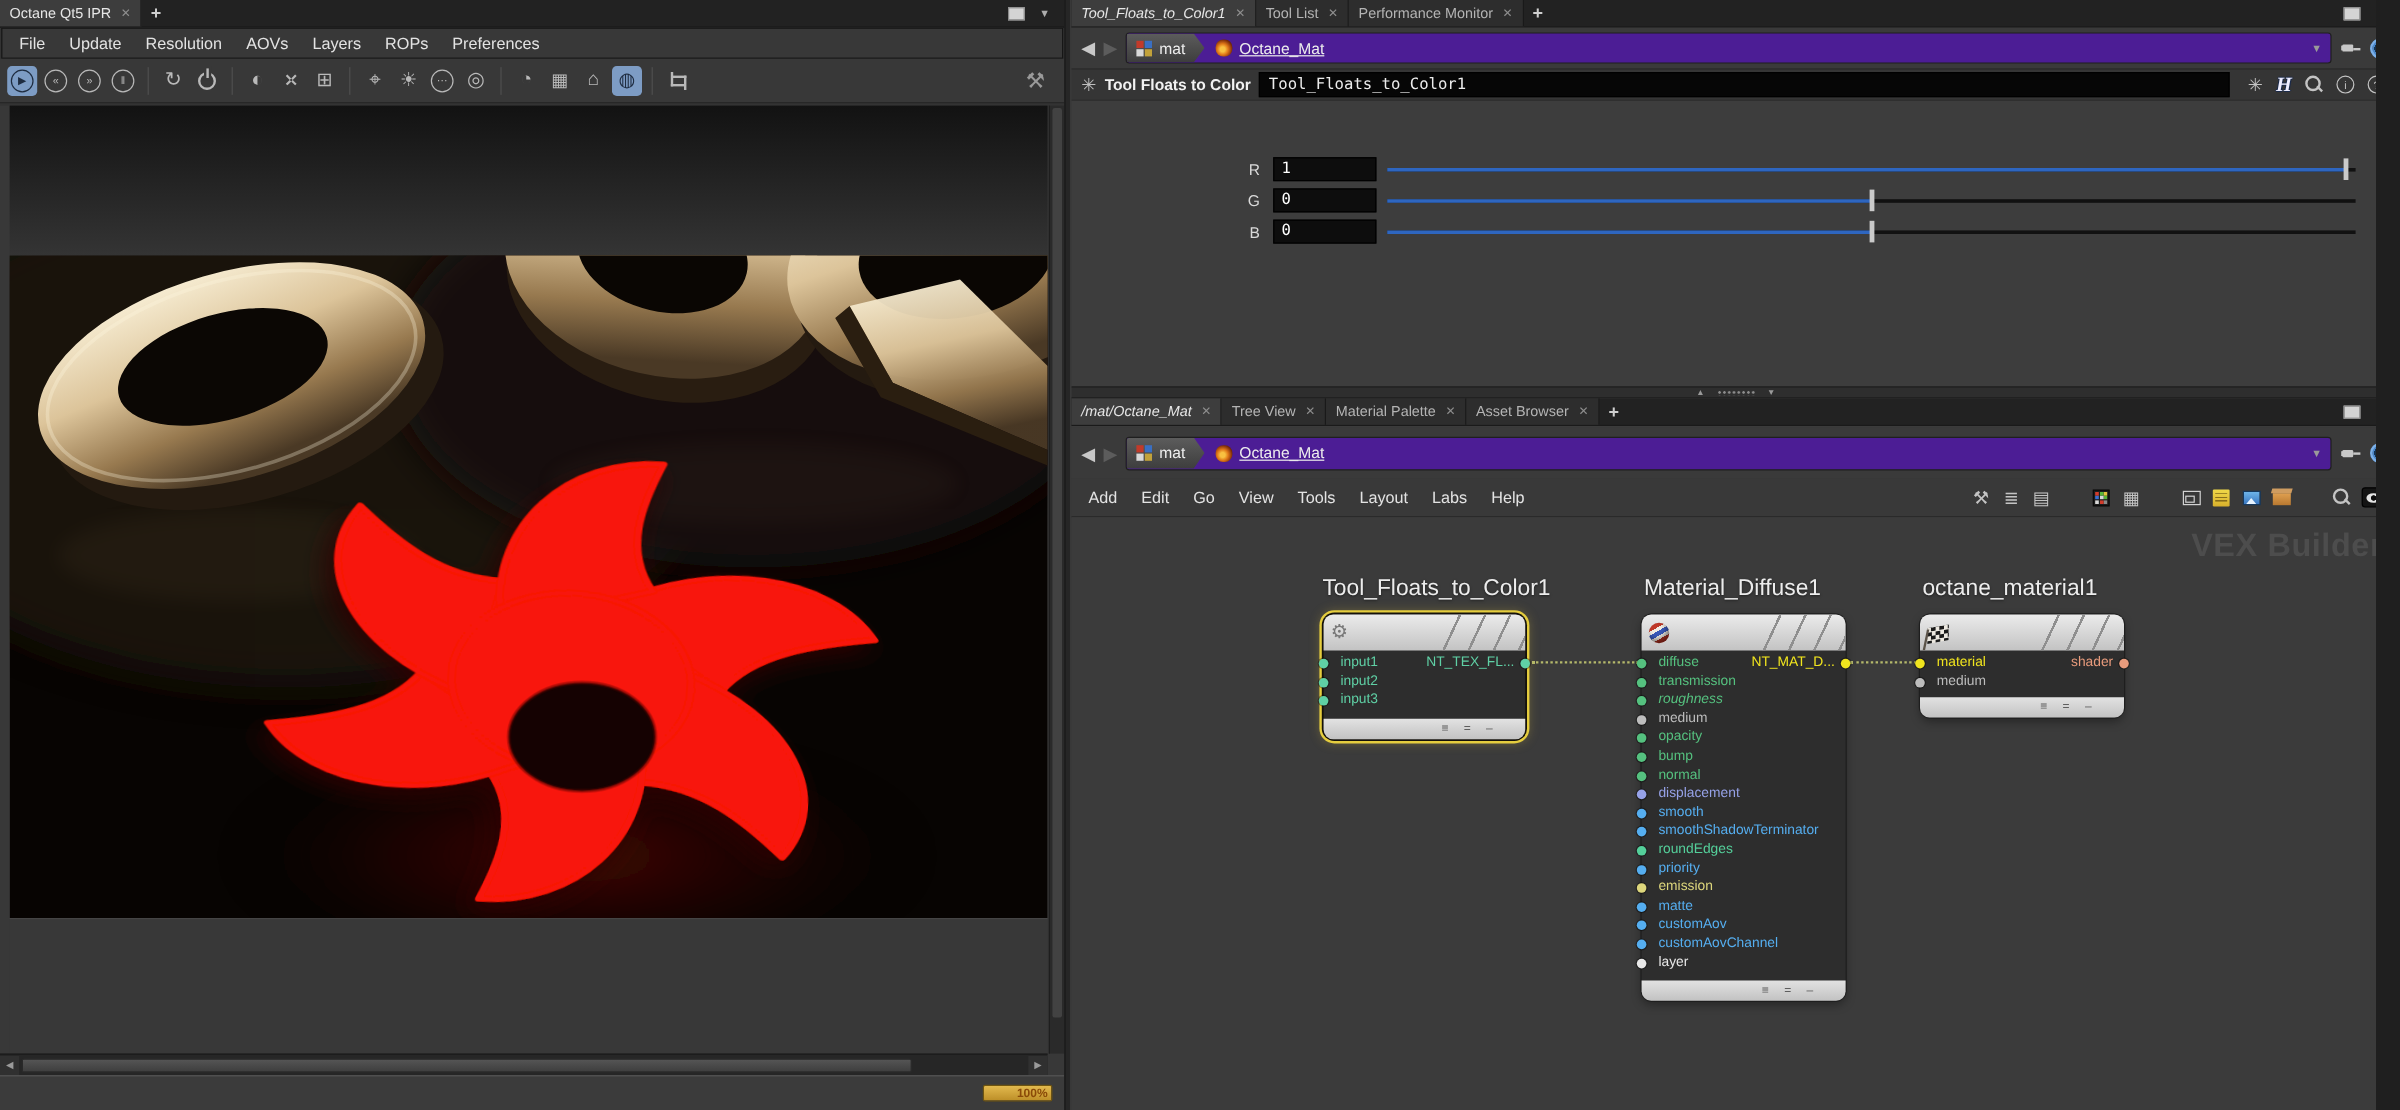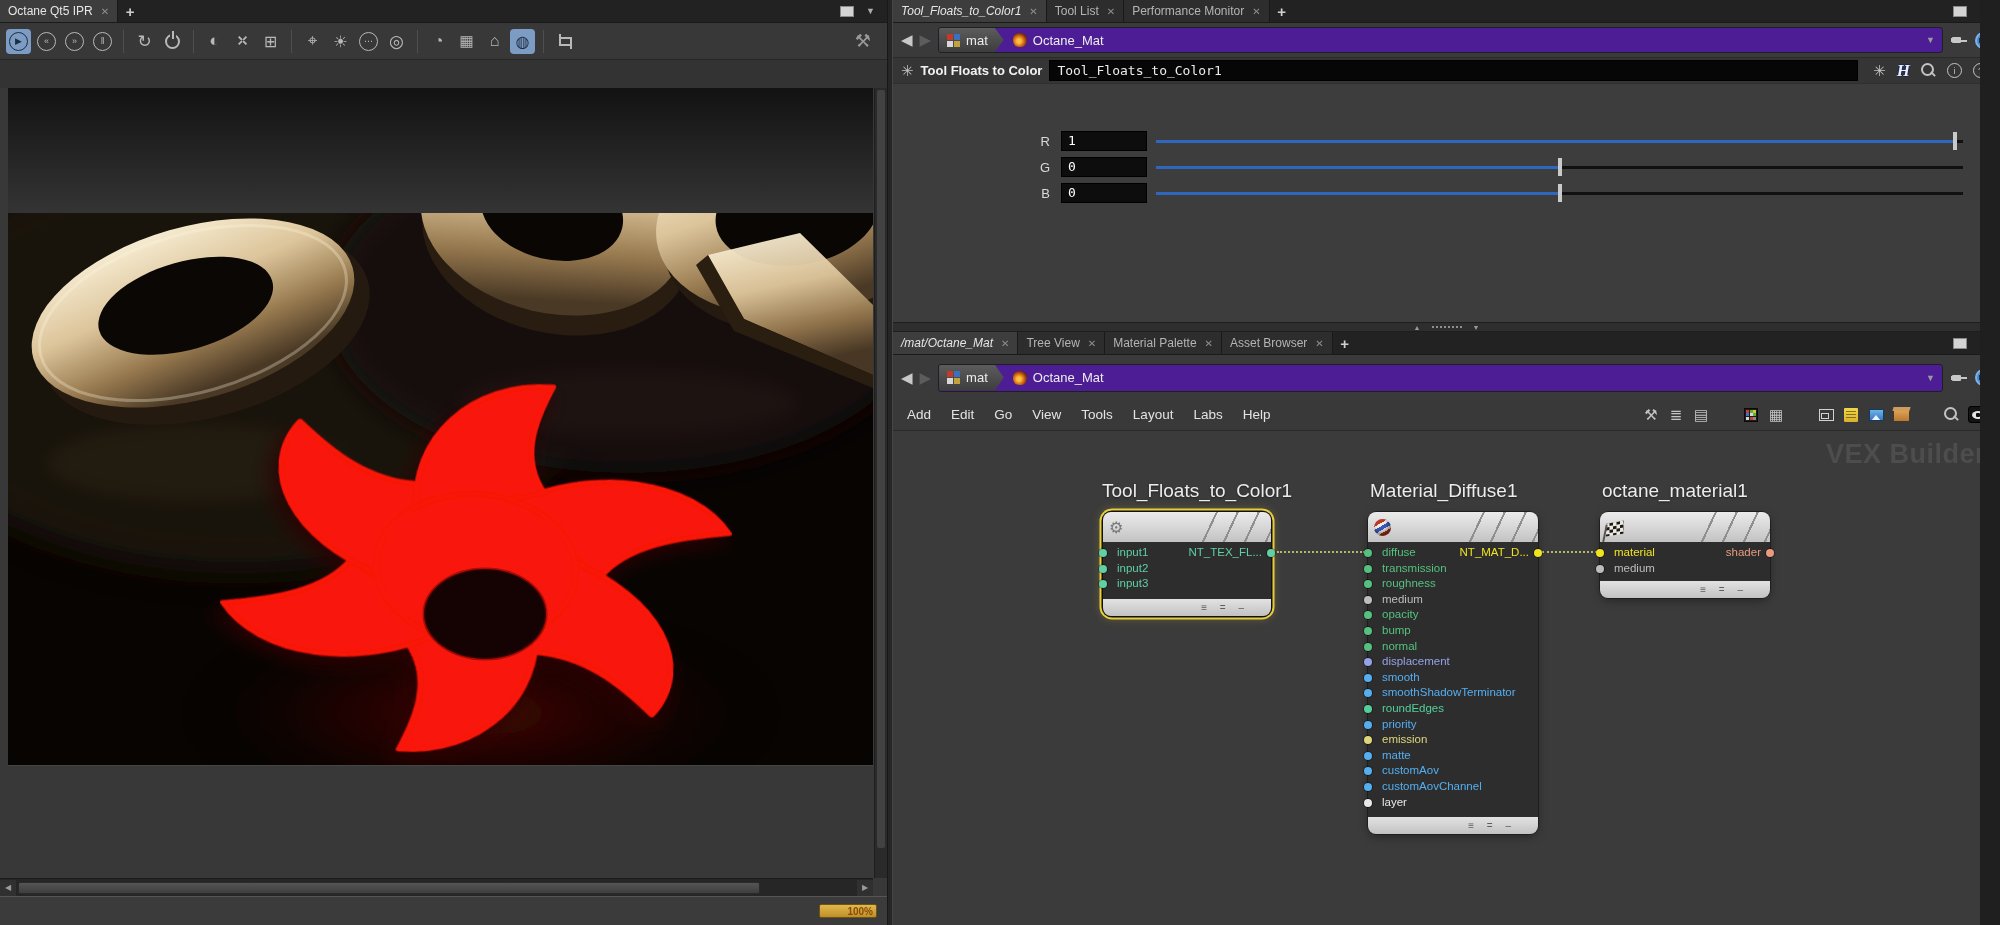--- a/index.html
+++ b/index.html
@@ -55,21 +55,21 @@
 
   
   #vdiv{position:absolute;left:887px;top:0;width:6px;height:925px;background:#262626;border-left:1px solid #181818;border-right:1px solid #454545;}
 
   
   .navbar{display:flex;align-items:center;background:#3a3a3a;padding:0 8px;gap:7px;}
   .nav-arrow{font-size:15px;color:#c8c8c8;}
   .nav-arrow.dis{color:#5c5c5c;}
   .pathfield{flex:1;height:26px;background:#4c1d95;border:1px solid #1f1f1f;border-radius:3px;display:flex;align-items:center;position:relative;overflow:hidden;}
   .chip{height:100%;display:flex;align-items:center;gap:6px;padding:0 16px 0 8px;background:linear-gradient(#5c5c5c,#3d3d3d);clip-path:polygon(0 0,calc(100% - 9px) 0,100% 50%,calc(100% - 9px) 100%,0 100%);font-size:13px;color:#ededed;}
-  .crumb{display:flex;align-items:center;gap:6px;padding-left:9px;font-size:13px;color:#ededed;}
+  .crumb{display:flex;align-items:center;gap:6px;padding-left:9px;font-size:13px;color:#ededed;text-decoration:underline;}
   .field-dd{position:absolute;right:7px;color:#9a9a9a;font-size:9px;}
   .i-matcube{width:13px;height:13px;position:relative;}
   .i-matcube::before{content:"";position:absolute;left:0;top:0;width:6px;height:6px;background:#c23a2a;box-shadow:7px 0 0 #3a6fc2,0 7px 0 #d8d8d8,7px 7px 0 #c2a23a;}
   .i-flame{width:14px;height:14px;border-radius:45%;background:radial-gradient(circle at 42% 58%,#f8c040 0 18%,#e07818 40%,#7a2a08 70%,#2a0c04 100%);}
   .i-pin{width:18px;height:16px;position:relative;}
   .i-pin::before{content:"";position:absolute;left:2px;top:5px;width:9px;height:6px;background:#c8c8c8;border-radius:1px;box-shadow:-2px 0 0 -1px #c8c8c8;}
   .i-pin::after{content:"";position:absolute;left:11px;top:7.5px;width:6px;height:2px;background:#c8c8c8;}
   .i-radar{width:17px;height:17px;border:2px solid #7cb0e8;border-radius:50%;background:radial-gradient(circle,#2c6fd1 0 3px,#16324f 3px 5px,#4a86c8 5px 7px,transparent 7px);}
 
   
@@ -152,20 +152,29 @@
         <span>Octane Qt5 IPR</span>
         <span class="x">✕</span>
       </div>
       <div class="tab-plus">+</div>
       <div class="pane-ctl">
         <span class="pane-sq"></span>
         <span class="pane-tri">▼</span>
       </div>
     </div>
 
+    <div class="menubar lmenubar">
+      <span class="menu">File</span>
+      <span class="menu">Update</span>
+      <span class="menu">Resolution</span>
+      <span class="menu">AOVs</span>
+      <span class="menu">Layers</span>
+      <span class="menu">ROPs</span>
+      <span class="menu">Preferences</span>
+    </div>
 
     <div class="toolbar">
       <span class="tbi active">
           <i class="circ">▶</i>
         </span>
       <span class="tbi">
           <i class="circ">«</i>
         </span>
       <span class="tbi">
           <i class="circ">»</i>
@@ -517,21 +526,21 @@
             <span style="color: rgb(85, 193, 127);">diffuse</span>
             <span class="pout" style="color: rgb(240, 228, 30);">NT_MAT_D...</span>
             <i class="podot" style="background: rgb(240, 228, 30);"></i>
           </div>
           <div class="prt">
             <i class="pdot" style="background: rgb(85, 193, 127);"></i>
             <span style="color: rgb(85, 193, 127);">transmission</span>
           </div>
           <div class="prt">
             <i class="pdot" style="background: rgb(85, 193, 127);"></i>
-            <span style="color: rgb(85, 193, 127);">roughness</span>
+            <span style="color: rgb(85, 193, 127); font-style: italic;">roughness</span>
           </div>
           <div class="prt">
             <i class="pdot" style="background: rgb(189, 189, 189);"></i>
             <span style="color: rgb(189, 189, 189);">medium</span>
           </div>
           <div class="prt">
             <i class="pdot" style="background: rgb(85, 193, 127);"></i>
             <span style="color: rgb(85, 193, 127); margin-top: 28px;">opacity</span>
           </div>
           <div class="prt">

